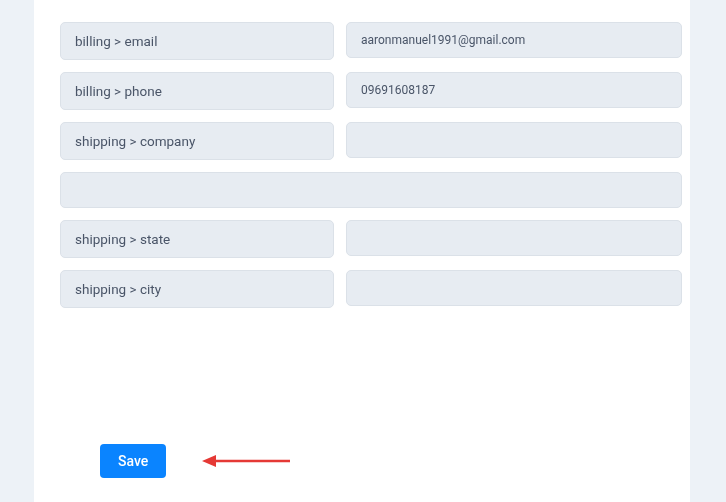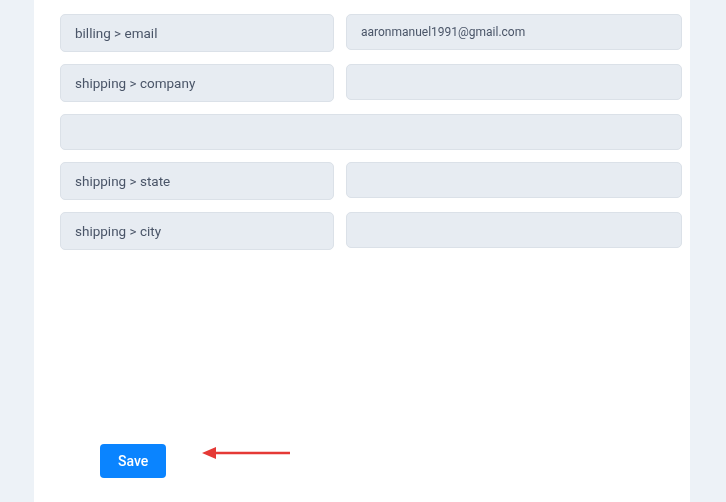--- a/index.html
+++ b/index.html
@@ -19,21 +19,21 @@
       position: absolute;
       left: 34px;
       top: 0;
       right: 36px;
       bottom: 0;
       background: #ffffff;
     }
     .scroll-area {
       position: absolute;
       left: 26px;
-      top: 0;
+      top: 8px;
       right: 0;
       height: 420px;
       overflow-y: scroll;
       padding-right: 8px;
     }
     .scroll-area::-webkit-scrollbar {
       width: 14px;
     }
     .scroll-area::-webkit-scrollbar-track {
       background: transparent;
@@ -81,21 +81,21 @@
     textarea.field-value {
       height: 36px;
       line-height: 1.2;
       overflow: hidden;
     }
     .footer {
       position: absolute;
       left: 26px;
       bottom: 24px;
       display: flex;
-      align-items: flex-start;
+      align-items: center;
       gap: 36px;
       padding-left: 40px;
     }
     .save-btn {
       background: #0a84ff;
       color: #ffffff;
       border: none;
       border-radius: 4px;
       padding: 9px 18px;
       font-size: 14px;
@@ -115,20 +115,24 @@
 
   <div class="scroll-area">
 
     <div class="form-rows">
 
       <div class="form-row">
         <div class="field-label">billing &gt; email</div>
         <textarea class="field-value" style="">aaronmanuel1991@gmail.com</textarea>
       </div>
 
+      <div class="form-row">
+        <div class="field-label">billing &gt; phone</div>
+        <textarea class="field-value" style="">09691608187</textarea>
+      </div>
 
 
 
       <div class="form-row">
         <div class="field-label">shipping &gt; company</div>
         <textarea class="field-value" style=""></textarea>
       </div>
 
 
       <div class="form-row">

